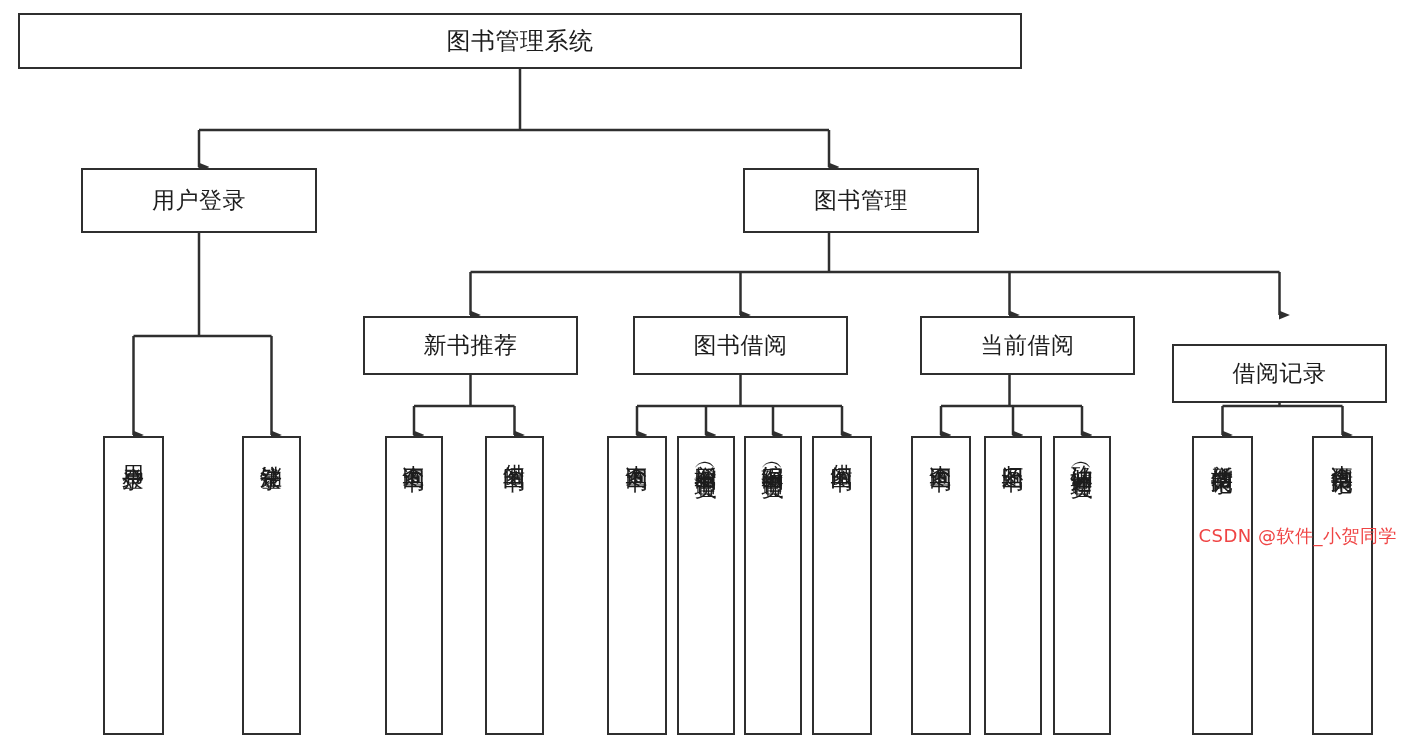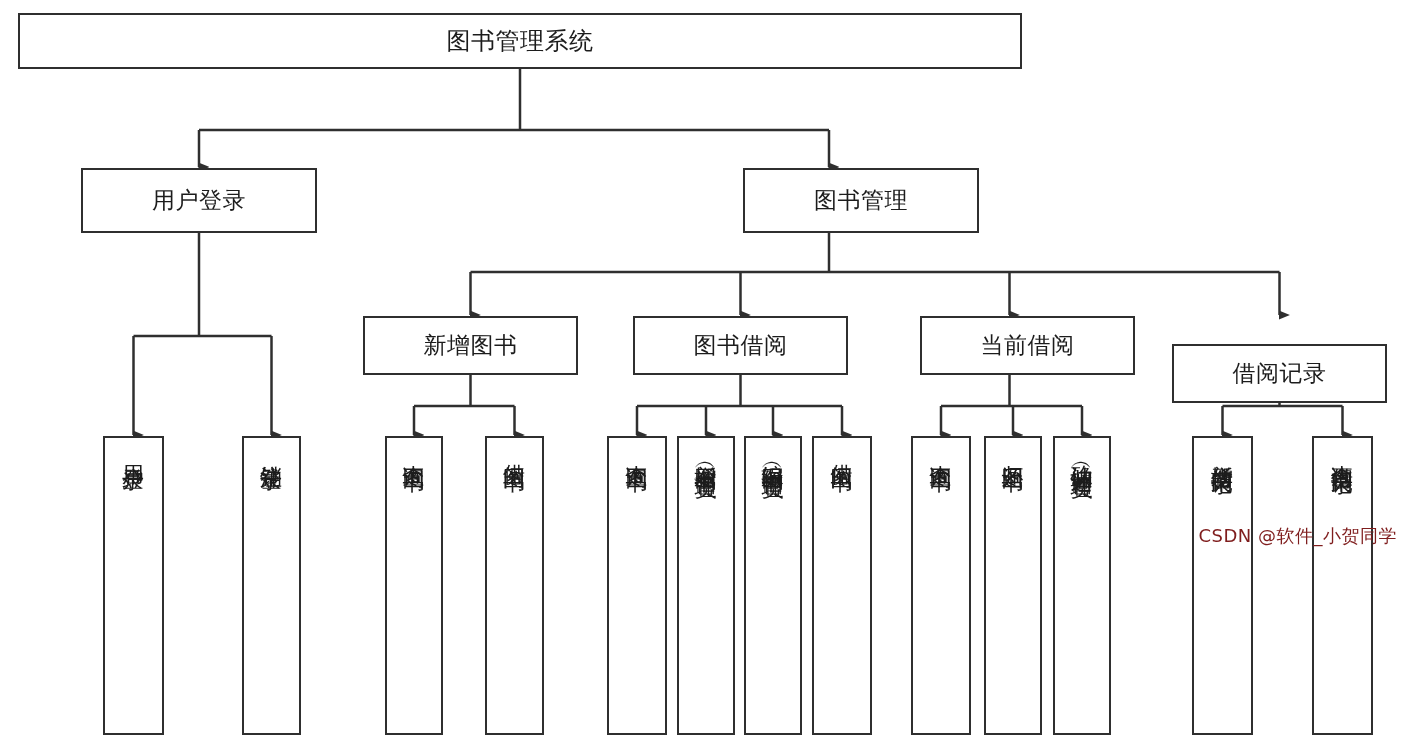--- a/index.html
+++ b/index.html
@@ -57,21 +57,21 @@
     letter-spacing: 2px;
     font-size: 22px;
     line-height: 1.05;
     max-height: 100%;
   }
   .node-box.root .node-label { font-size: 24px; }
   #watermark {
     position: absolute;
     right: 8px;
     bottom: 6px;
-    color: #7f1d1d;
+    color: #ef4444;
     font-size: 18px;
     letter-spacing: 0.5px;
     white-space: nowrap;
     pointer-events: none;
     font-family: "DejaVu Sans", "Liberation Sans", sans-serif;
   }
 </style>
 </head>
 <body>
 
@@ -123,21 +123,21 @@
       <div class="node-box root" style="left: 18px; top: 13px; width: 1004px; height: 56px;">
         <span class="node-label">图书管理系统</span>
       </div>
       <div class="node-box" style="left: 81px; top: 168px; width: 236px; height: 65px;">
         <span class="node-label">用户登录</span>
       </div>
       <div class="node-box" style="left: 711px; top: 168px; width: 236px; height: 65px; margin-left: 32px;">
         <span class="node-label">图书管理</span>
       </div>
       <div class="node-box" style="left: 363px; top: 316px; width: 215px; height: 59px;">
-        <span class="node-label">新增图书</span>
+        <span class="node-label">新书推荐</span>
       </div>
       <div class="node-box" style="left: 633px; top: 316px; width: 215px; height: 59px;">
         <span class="node-label">图书借阅</span>
       </div>
       <div class="node-box" style="left: 902px; top: 316px; width: 215px; height: 59px; margin-left: 18px;">
         <span class="node-label">当前借阅</span>
       </div>
       <div class="node-box" style="left: 1172px; top: 316px; width: 215px; height: 59px; margin-top: 28px;">
         <span class="node-label">借阅记录</span>
       </div>

